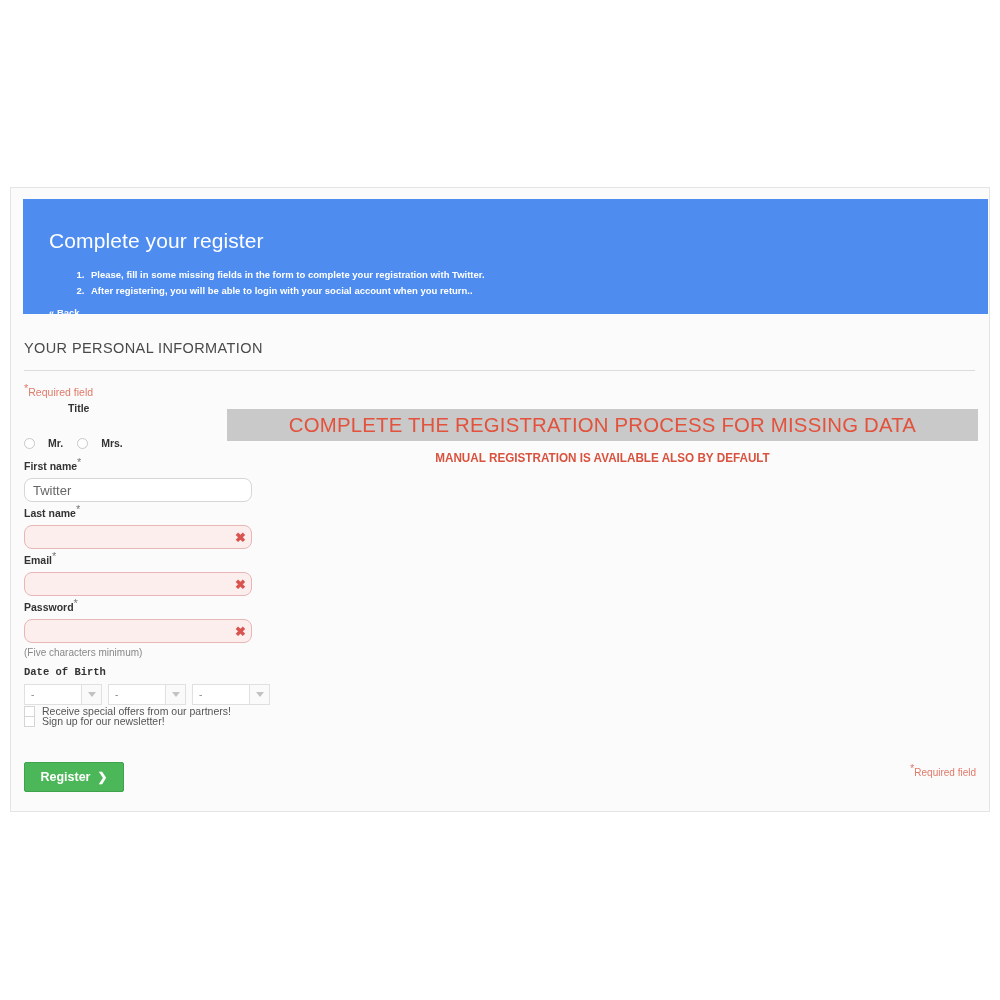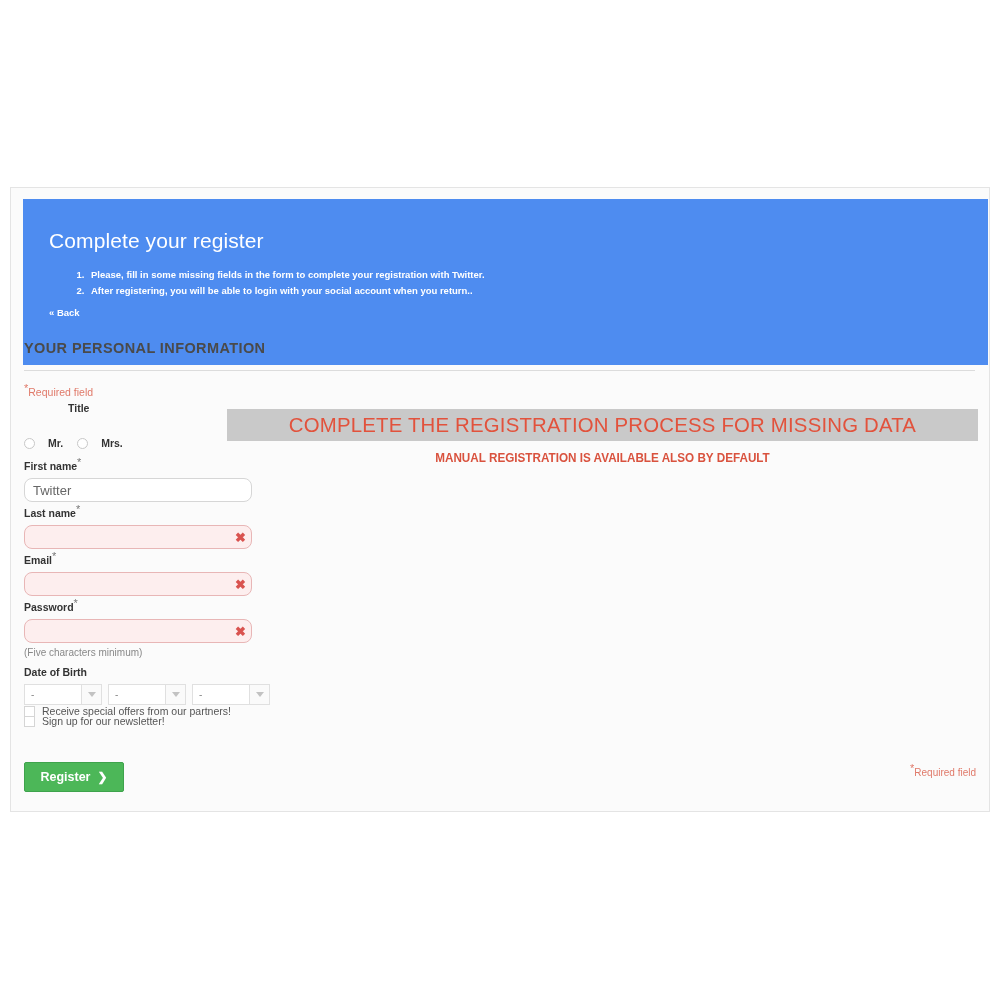--- a/index.html
+++ b/index.html
@@ -26,21 +26,21 @@
     border: 1px solid #e4e4e4;
     background: #fbfbfb;
   }
 
   
   #banner {
     position: absolute;
     left: 12px;
     top: 11px;
     width: 965px;
-    height: 166px;
+    height: 115px;
     background: #4e8cf0;
     box-sizing: border-box;
   }
   #banner-title {
     position: absolute;
     left: 26px;
     top: 30px;
     font-size: 21px;
     color: #ffffff;
     font-weight: normal;
@@ -73,21 +73,21 @@
   }
 
   
   #section-heading {
     position: absolute;
     left: 13px;
     top: 152px;
     font-size: 14.5px;
     color: #4a4a4a;
     letter-spacing: 0.4px;
-    font-weight: bold;
+    font-weight: normal;
   }
   #heading-rule {
     position: absolute;
     left: 13px;
     top: 182px;
     width: 951px;
     height: 1px;
     background: #dcdcdc;
   }
 
@@ -126,21 +126,21 @@
     vertical-align: super;
     line-height: 0;
     font-weight: normal;
   }
 
   #label-title   { left: 13px; top: 214px; margin-left: 44px; }
   #label-first   { left: 13px; top: 272px; }
   #label-last    { left: 13px; top: 319px; }
   #label-email   { left: 13px; top: 366px; }
   #label-pass    { left: 13px; top: 413px; }
-  #label-dob     { left: 13px; top: 478px; }
+  #label-dob     { left: 13px; top: 478px; font-family: Liberation Mono, monospace; }
 
   
   #radio-row {
     position: absolute;
     left: 13px;
     top: 249px;
     display: flex;
     align-items: center;
     gap: 14px;
   }

